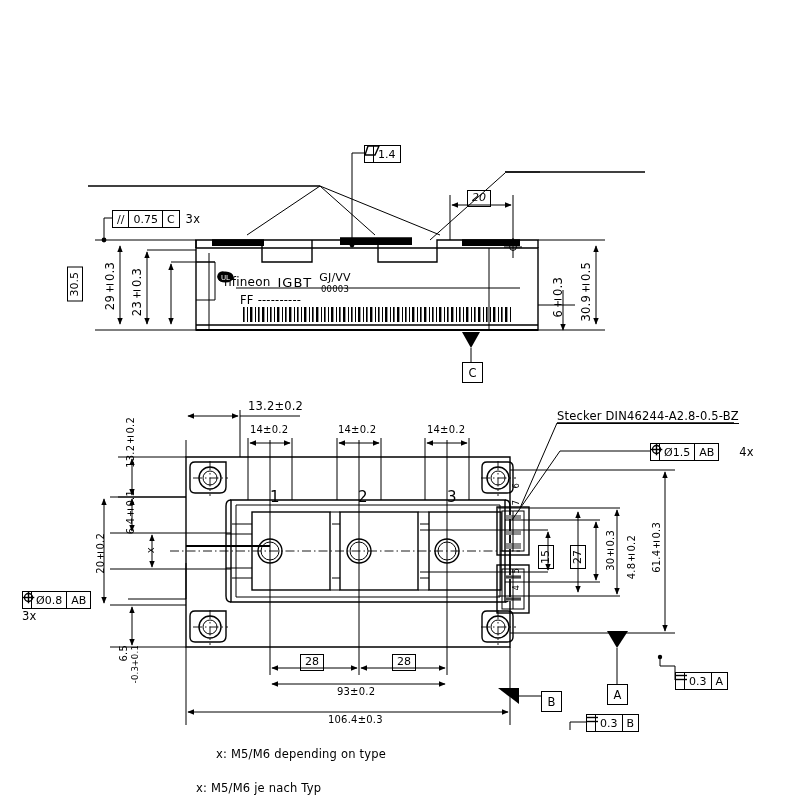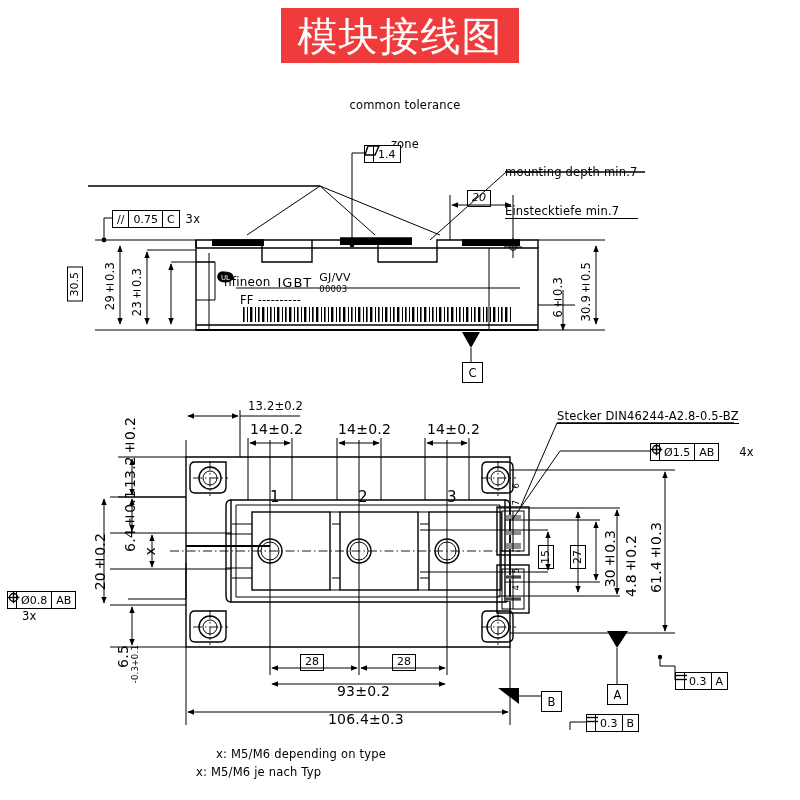--- a/index.html
+++ b/index.html
@@ -7,21 +7,21 @@
        font-family:"DejaVu Sans","Liberation Sans",sans-serif;color:#000;}
   #root{position:absolute;inset:0;}
   .abs{position:absolute;}
   
   .title-banner{left:281px;top:8px;width:238px;height:55px;background:#ef3b3b;
       display:flex;align-items:center;justify-content:center;}
   .title-banner span{color:#ffffff;font-size:40px;letter-spacing:1px;line-height:1;
       font-family:"DejaVu Sans","Liberation Sans",sans-serif;font-weight:400;}
   
   .txt{font-size:11.5px;line-height:13px;white-space:pre;letter-spacing:.2px;}
-  .txt.s{font-size:14px;line-height:11.5px;}
+  .txt.s{font-size:10px;line-height:11.5px;}
   .txt.xs{font-size:8.5px;line-height:10px;}
   .txt.c{text-align:center;}
   .under{border-bottom:1.4px solid #000;}
   
   .vert{writing-mode:vertical-rl;transform:rotate(180deg);white-space:nowrap;}
   
   .boxdim{border:1.3px solid #000;padding:1px 4px 2px;font-size:11px;line-height:12px;
       background:#fff;display:inline-block;}
   .boxdim.v{writing-mode:vertical-rl;transform:rotate(180deg);padding:4px 1px;}
   
@@ -39,45 +39,34 @@
   .thick{stroke-width:2.1;}
   .dash{stroke-dasharray:9 3 1.5 3;stroke-width:.9;}
   .fillk{fill:#000000;}
   .fillg{fill:#8e8e8e;}
 </style>
 </head>
 <body>
 
 <div id="root">
 
-  <div class="abs title-banner" style="background: rgb(239, 59, 59);">
-    <span style="color: rgb(255, 255, 255);">模块接线图</span>
-  </div>
-
-  <div class="abs txt c" style="left:330px;top:73px;width:150px;">
-    <div>common tolerance</div>
-    <div>zone</div>
-  </div>
+
 
   <div class="abs" style="left:364px;top:145px;">
     <div class="fcf">
       <div>
         <svg width="16" height="11" viewBox="0 0 16 11">
             <path class="ln med" d="M4 1 L15 1 L11 10 L1 10 Z"></path>
           </svg>
       </div>
       <div>1.4</div>
     </div>
   </div>
 
 
-  <div class="abs txt" style="left:505px;top:140px;">
-    <div>mounting depth min.7</div>
-    <div class="under">Einstecktiefe min.7</div>
-  </div>
 
   <div class="abs" style="left:112px;top:210px;display:flex;align-items:center;gap:6px;">
     <div class="fcf">
       <div>//</div>
       <div>0.75</div>
       <div>C</div>
     </div>
     <span class="txt">3x</span>
   </div>
 
@@ -96,21 +85,21 @@
 
   <div class="abs" style="left:217px;top:271px;display:flex;align-items:center;gap:7px;">
     <span style="display:inline-flex;align-items:center;">
       <svg width="11" height="11" viewBox="0 0 11 11">
           <circle cx="5.5" cy="5.5" r="5.2" class="fillk"></circle>
           <text x="5.5" y="8.3" font-size="7" fill="#fff" text-anchor="middle" font-family="DejaVu Sans">i</text>
         </svg>
     </span>
     <span class="txt" style="font-size:12px;">nfineon</span>
     <span class="txt" style="font-size:13px;letter-spacing:1px;">IGBT</span>
-    <span style="display:inline-block;text-align:left;">
+    <span style="display:inline-block;text-align:center;">
       <span class="txt" style="font-size:11px;display:block;">GJ/VV</span>
       <span class="txt xs" style="display:block;">00003</span>
     </span>
     <span style="display:inline-flex;">
       <svg width="17" height="12" viewBox="0 0 17 12">
           <ellipse cx="8.5" cy="6" rx="8" ry="5.6" class="fillk"></ellipse>
           <text x="8.5" y="9" font-size="7" fill="#fff" text-anchor="middle" font-family="DejaVu Sans">UL</text>
         </svg>
     </span>
   </div>
@@ -141,21 +130,21 @@
       <div>Ø1.5</div>
       <div>AB</div>
     </div>
     <span class="txt">4x</span>
   </div>
 
   <div class="abs txt vert s" style="left:125px;top:490px;">6.4±0.1</div>
   <div class="abs txt vert s" style="left:95px;top:533px;">20±0.2</div>
   <div class="abs txt vert s" style="left:145px;top:547px;">x</div>
 
-  <div class="abs" style="left:7px;top:591px;">
+  <div class="abs" style="left:22px;top:591px;">
     <div class="fcf">
       <div>
         <svg width="13" height="13" viewBox="0 0 13 13">
             <circle cx="6.5" cy="6.5" r="4" class="ln med"></circle>
             <line x1="6.5" y1="0.7" x2="6.5" y2="12.3" class="ln med"></line>
             <line x1="0.7" y1="6.5" x2="12.3" y2="6.5" class="ln med"></line>
           </svg>
       </div>
       <div>Ø0.8</div>
       <div>AB</div>
@@ -222,21 +211,21 @@
             <line x1="1" y1="3.5" x2="12" y2="3.5" class="ln med"></line>
             <line x1="1" y1="7.5" x2="12" y2="7.5" class="ln med"></line>
           </svg>
       </div>
       <div>0.3</div>
       <div>B</div>
     </div>
   </div>
 
   <div class="abs txt" style="left:196px;top:748px;margin-left:20px;">x: M5/M6 depending on type</div>
-  <div class="abs txt" style="left:196px;top:766px;">x: M5/M6 je nach Typ</div>
+  <div class="abs txt" style="left:196px;top:782px;">x: M5/M6 je nach Typ</div>
 
   <svg width="800" height="800" viewBox="0 0 800 800">
     <defs>
       <marker id="ah" viewBox="0 0 10 10" refX="9" refY="5" markerWidth="7" markerHeight="7" orient="auto">
         <path d="M0 1 L10 5 L0 9 z" fill="#000"></path>
       </marker>
       <marker id="ahs" viewBox="0 0 10 10" refX="1" refY="5" markerWidth="7" markerHeight="7" orient="auto">
         <path d="M10 1 L0 5 L10 9 z" fill="#000"></path>
       </marker>
     </defs>

